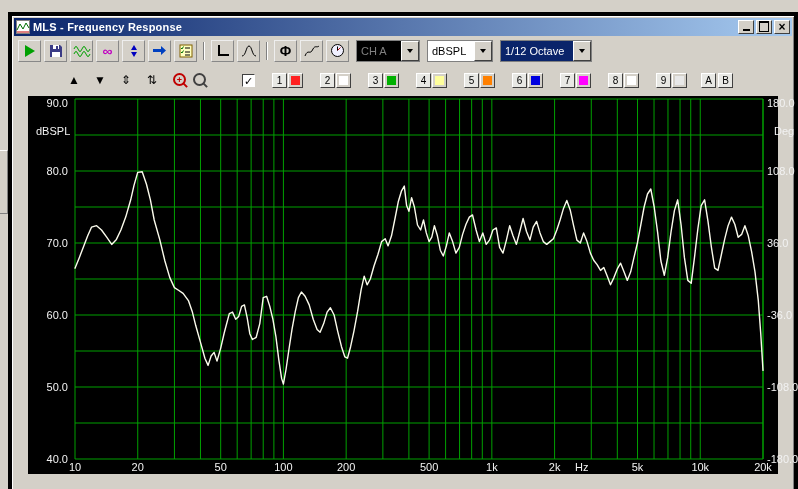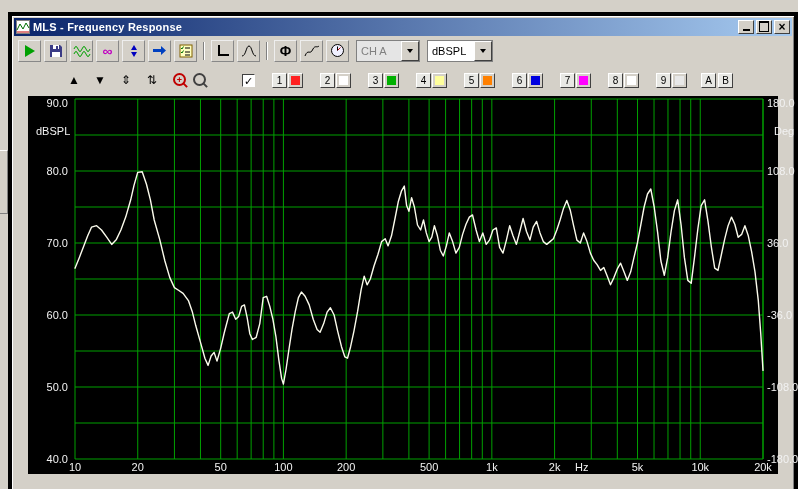--- a/index.html
+++ b/index.html
@@ -22,21 +22,21 @@
   
   .toolbar{height:27px;display:flex;align-items:center;padding:0 4px;gap:3px;margin:1px 2px 0 2px;}
   .tool-btn{width:23px;height:22px;display:flex;align-items:center;justify-content:center;background:#d4d0c8;
     border:1px solid;border-color:#eeeeee #888888 #888888 #eeeeee;padding:0;cursor:default;}
   .sep{width:0;height:18px;border-left:1px solid #808080;border-right:1px solid #ffffff;margin:0 3px;}
   .play-tri{width:0;height:0;border-left:10px solid #00a000;border-top:6px solid transparent;border-bottom:6px solid transparent;}
   .glyph-loop{color:#c000c0;font-weight:bold;font-size:14px;line-height:14px;}
   .glyph-phase{color:#000;font-size:14px;line-height:14px;font-weight:bold;}
   .combo{display:flex;height:20px;border:1px solid #808080;box-shadow:inset 1px 1px 0 #404040;margin-left:4px;background:#fff;}
   .combo-value{background:#ffffff;color:#000;padding:2px 4px;font-size:11px;display:flex;align-items:center;white-space:nowrap;}
-  .combo.disabled .combo-value{background:#e5e5e5;color:#808080;}
+  .combo.disabled .combo-value{background:#000000;color:#808080;}
   .combo.selected .combo-value{background:#0a246a;color:#ffffff;}
   .combo-arrow{width:16px;background:#d4d0c8;border:1px solid;border-color:#ffffff #404040 #404040 #ffffff;
     display:flex;align-items:center;justify-content:center;cursor:default;}
   .arr-down{width:0;height:0;border-left:3px solid transparent;border-right:3px solid transparent;border-top:4px solid #000;}
   .w62{width:62px}.w64{width:64px}.w90{width:90px}
   .combo .combo-value{flex:1;}
   
   .overlaybar{height:32px;display:flex;align-items:center;padding-left:50px;margin:0 2px;}
   .flat-glyph{font-size:12px;color:#000;width:20px;text-align:center;margin-right:6px;background:none;border:none;padding:0;cursor:default;}
   .mag{position:relative;width:16px;height:16px;background:none;border:none;padding:0;margin-left:4px;cursor:default;}
@@ -158,20 +158,26 @@
         </svg>
     </button>
     <div class="combo disabled w62">
       <span class="combo-value">CH A</span>
       <span class="combo-arrow">
           <i class="arr-down"></i>
         </span>
     </div>
     <div class="combo w64">
       <span class="combo-value">dBSPL</span>
+      <span class="combo-arrow">
+          <i class="arr-down"></i>
+        </span>
+    </div>
+    <div class="combo selected w90">
+      <span class="combo-value">1/12 Octave</span>
       <span class="combo-arrow">
           <i class="arr-down"></i>
         </span>
     </div>
   </div>
 
   <div class="overlaybar">
     <button class="flat-glyph">▲</button>
     <button class="flat-glyph">▼</button>
     <button class="flat-glyph">⇕</button>

